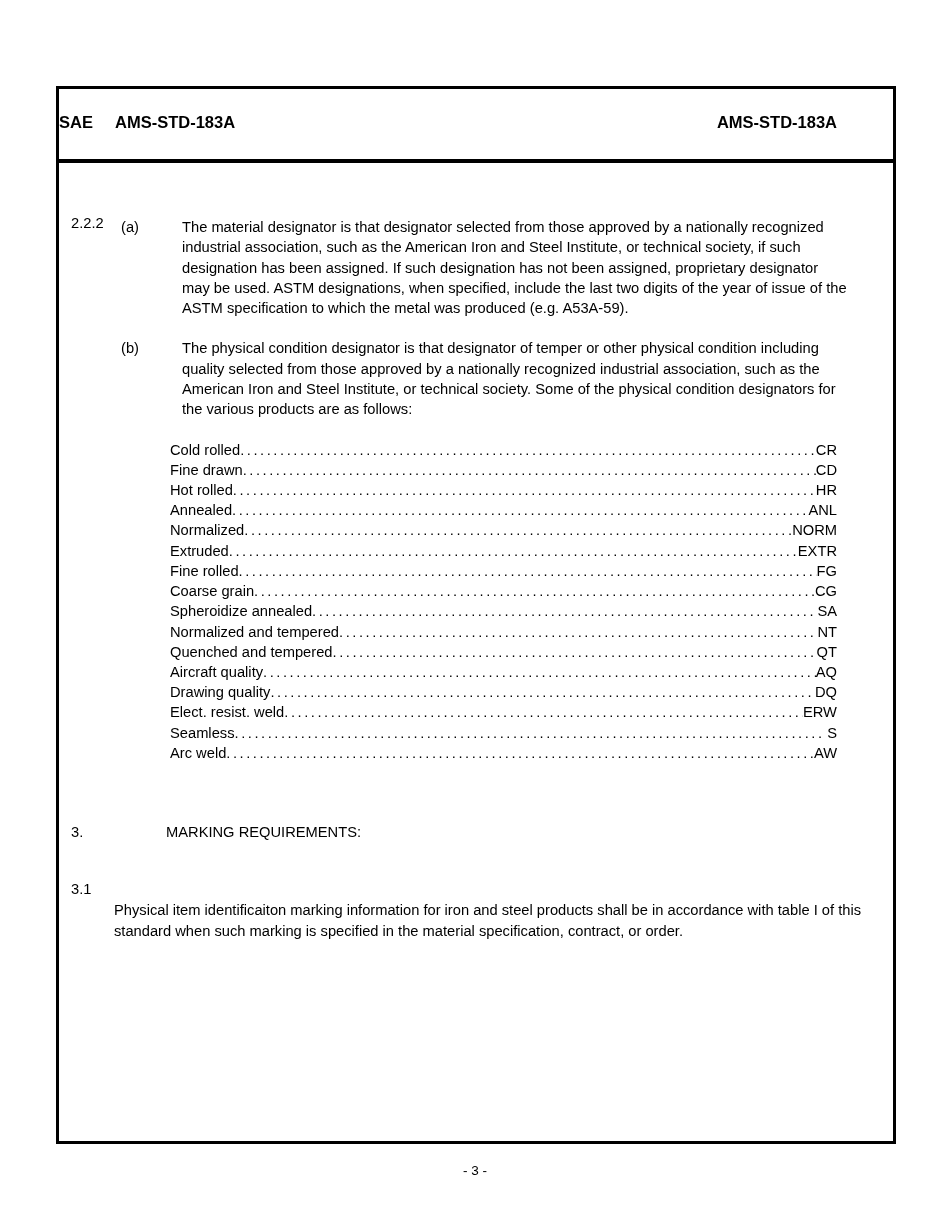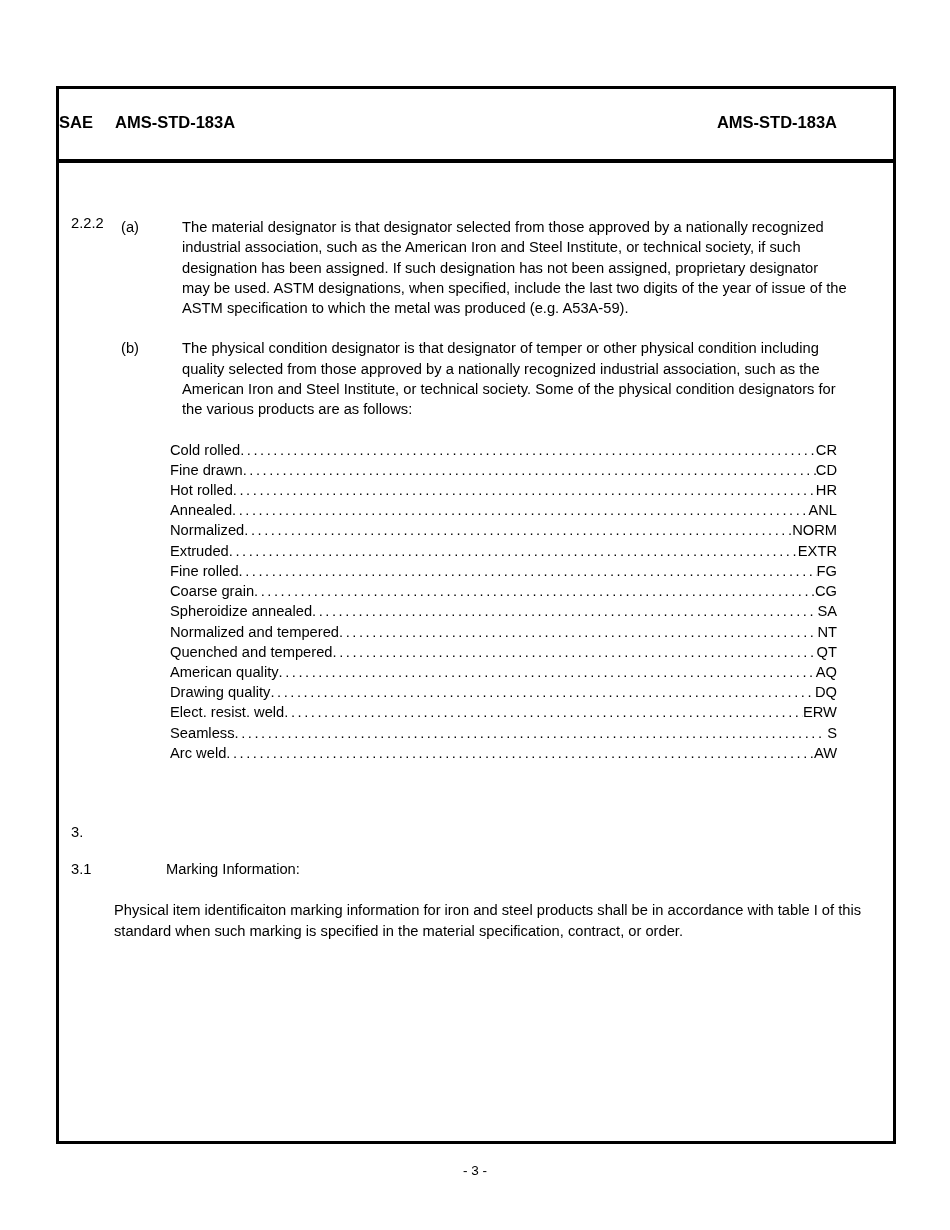--- a/index.html
+++ b/index.html
@@ -241,21 +241,21 @@
           <span class="d-label">Normalized and tempered </span>
           <span class="d-leader">.........................................................................................</span>
           <span class="d-code">NT</span>
         </li>
         <li>
           <span class="d-label">Quenched and tempered </span>
           <span class="d-leader">.........................................................................................</span>
           <span class="d-code">QT</span>
         </li>
         <li>
-          <span class="d-label">American quality </span>
+          <span class="d-label">Aircraft quality </span>
           <span class="d-leader">.........................................................................................</span>
           <span class="d-code">AQ</span>
         </li>
         <li>
           <span class="d-label">Drawing quality</span>
           <span class="d-leader">.........................................................................................</span>
           <span class="d-code">DQ</span>
         </li>
         <li>
           <span class="d-label">Elect. resist. weld </span>
@@ -274,27 +274,27 @@
         </li>
       </ul>
 
     <div class="gap-lg"></div>
 
 
     <div class="gap-md"></div>
 
     <div class="clause heading">
       <span class="num">3.</span>
+      <p class="body">MARKING REQUIREMENTS:</p>
     </div>
 
     <div class="gap-md"></div>
 
     <div class="clause heading">
       <span class="num">3.1</span>
-      <p class="body">Marking Information:</p>
     </div>
 
     <div class="gap-md"></div>
 
     <p class="plain-para">Physical item identificaiton marking information for iron and steel products shall be in accordance with table I of this standard when such marking is specified in the material specification, contract, or order.</p>
 
   </div>
 </div>
 
 <div class="page-footer">- 3 -</div>

